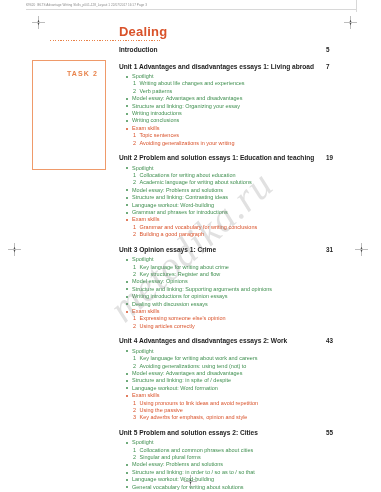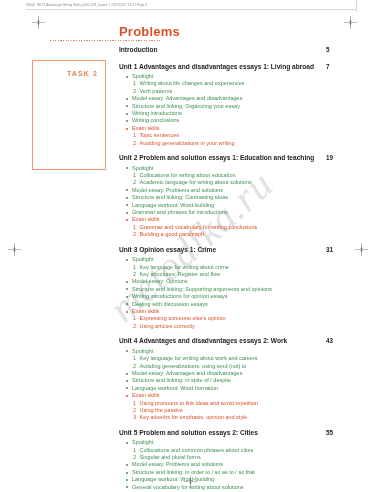--- a/index.html
+++ b/index.html
@@ -234,21 +234,21 @@
       <span class="core"></span>
     </div>
   <div class="regmark rm-tr">
       <span class="core"></span>
     </div>
 
   <div class="task-box">
     <div class="task-label">TASK 2</div>
   </div>
 
-  <div class="contents-title">Problems</div>
+  <div class="contents-title">Dealing</div>
   <div class="title-rule"></div>
 
   <div class="toc" id="toc">
       <div class="toc-row intro-row"><span>Introduction</span><span class="pageno">5</span></div>
       <div class="unit-block">
         <div class="toc-row unit-head"><span>Unit 1  Advantages and disadvantages essays 1: Living abroad</span><span class="pageno">7</span></div>
         <ul class="items">
           <li class="item"><span class="bullet"></span><span>Spotlight</span></li>
           <ul class="subitems">
             <li class="subitem"><span class="num">1</span><span>Writing about life changes and experiences</span></li>

